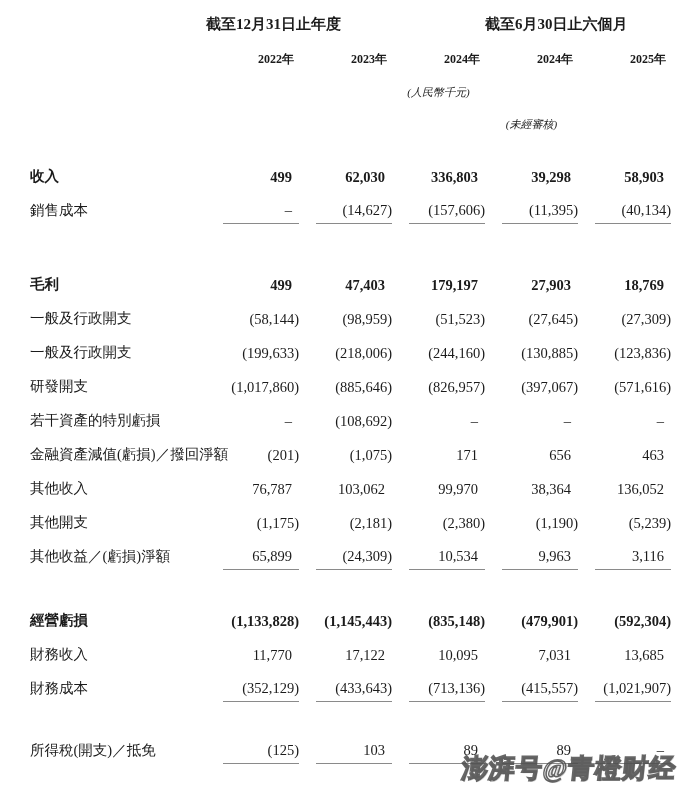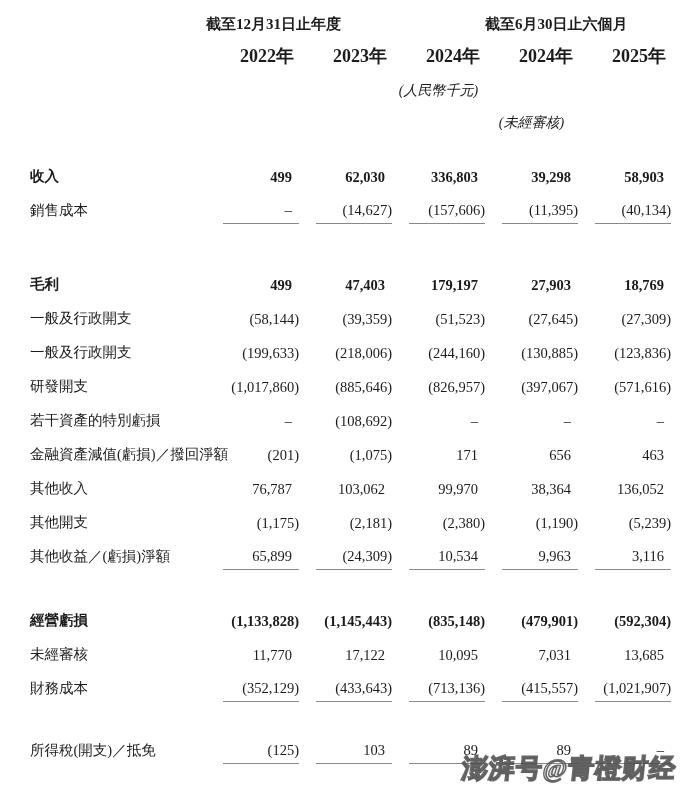--- a/index.html
+++ b/index.html
@@ -32,29 +32,29 @@
 
   .grp {
     font-weight: bold;
     font-size: 15px;
     text-align: left;
     white-space: nowrap;
     padding-bottom: 4px;
   }
   .yr {
     font-weight: bold;
-    font-size: 18px;
+    font-size: 12px;
     text-align: right;
     padding-right: 5px;
     padding-bottom: 4px;
     white-space: nowrap;
   }
   .note {
     font-style: italic;
-    font-size: 14px;
+    font-size: 11px;
     text-align: center;
     white-space: nowrap;
     padding-bottom: 4px;
   }
 
   
   tbody tr.data-row td { height: 30px; }
   td.lbl {
     font-size: 14.5px;
     text-align: left;
@@ -196,21 +196,21 @@
         <td class="num">
           <div class="v np">18,769</div>
         </td>
       </tr>
       <tr class="data-row">
         <td class="lbl">一般及行政開支</td>
         <td class="num">
           <div class="v">(58,144)</div>
         </td>
         <td class="num">
-          <div class="v">(39,359)</div>
+          <div class="v">(98,959)</div>
         </td>
         <td class="num">
           <div class="v">(51,523)</div>
         </td>
         <td class="num">
           <div class="v">(27,645)</div>
         </td>
         <td class="num">
           <div class="v">(27,309)</div>
         </td>
@@ -356,21 +356,21 @@
           <div class="v">(835,148)</div>
         </td>
         <td class="num">
           <div class="v">(479,901)</div>
         </td>
         <td class="num">
           <div class="v">(592,304)</div>
         </td>
       </tr>
       <tr class="data-row">
-        <td class="lbl">未經審核</td>
+        <td class="lbl">財務收入</td>
         <td class="num">
           <div class="v np">11,770</div>
         </td>
         <td class="num">
           <div class="v np">17,122</div>
         </td>
         <td class="num">
           <div class="v np">10,095</div>
         </td>
         <td class="num">

